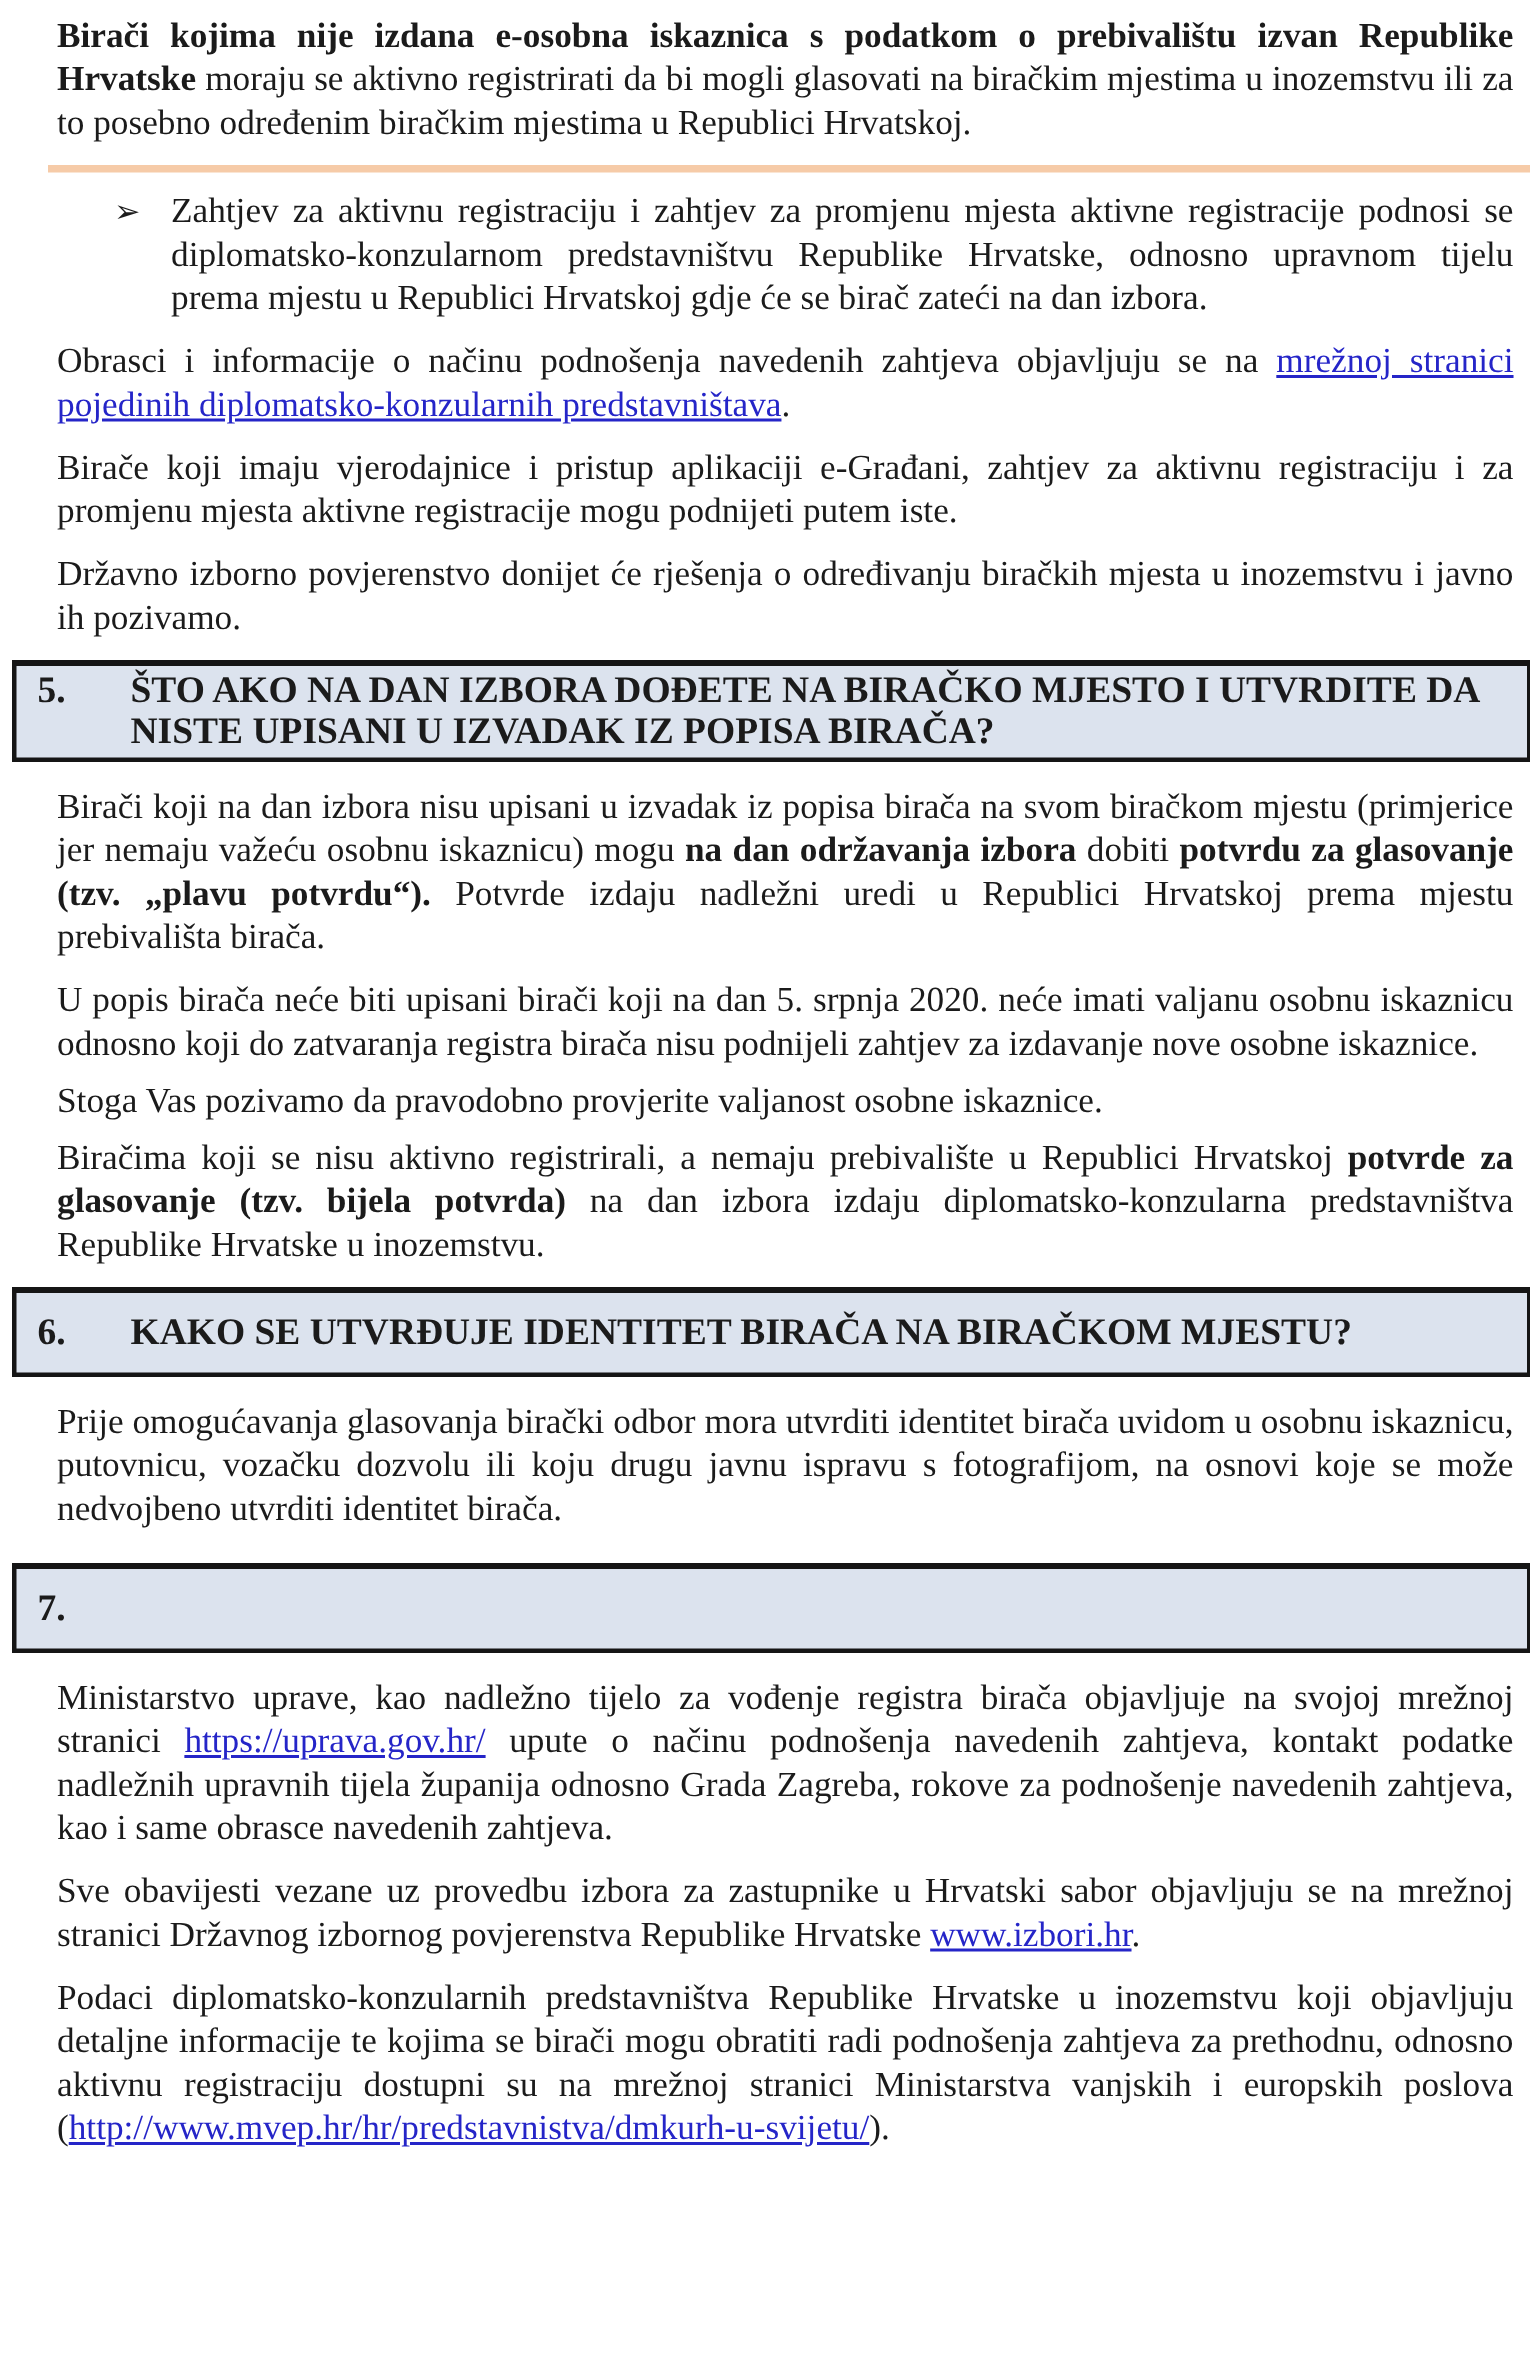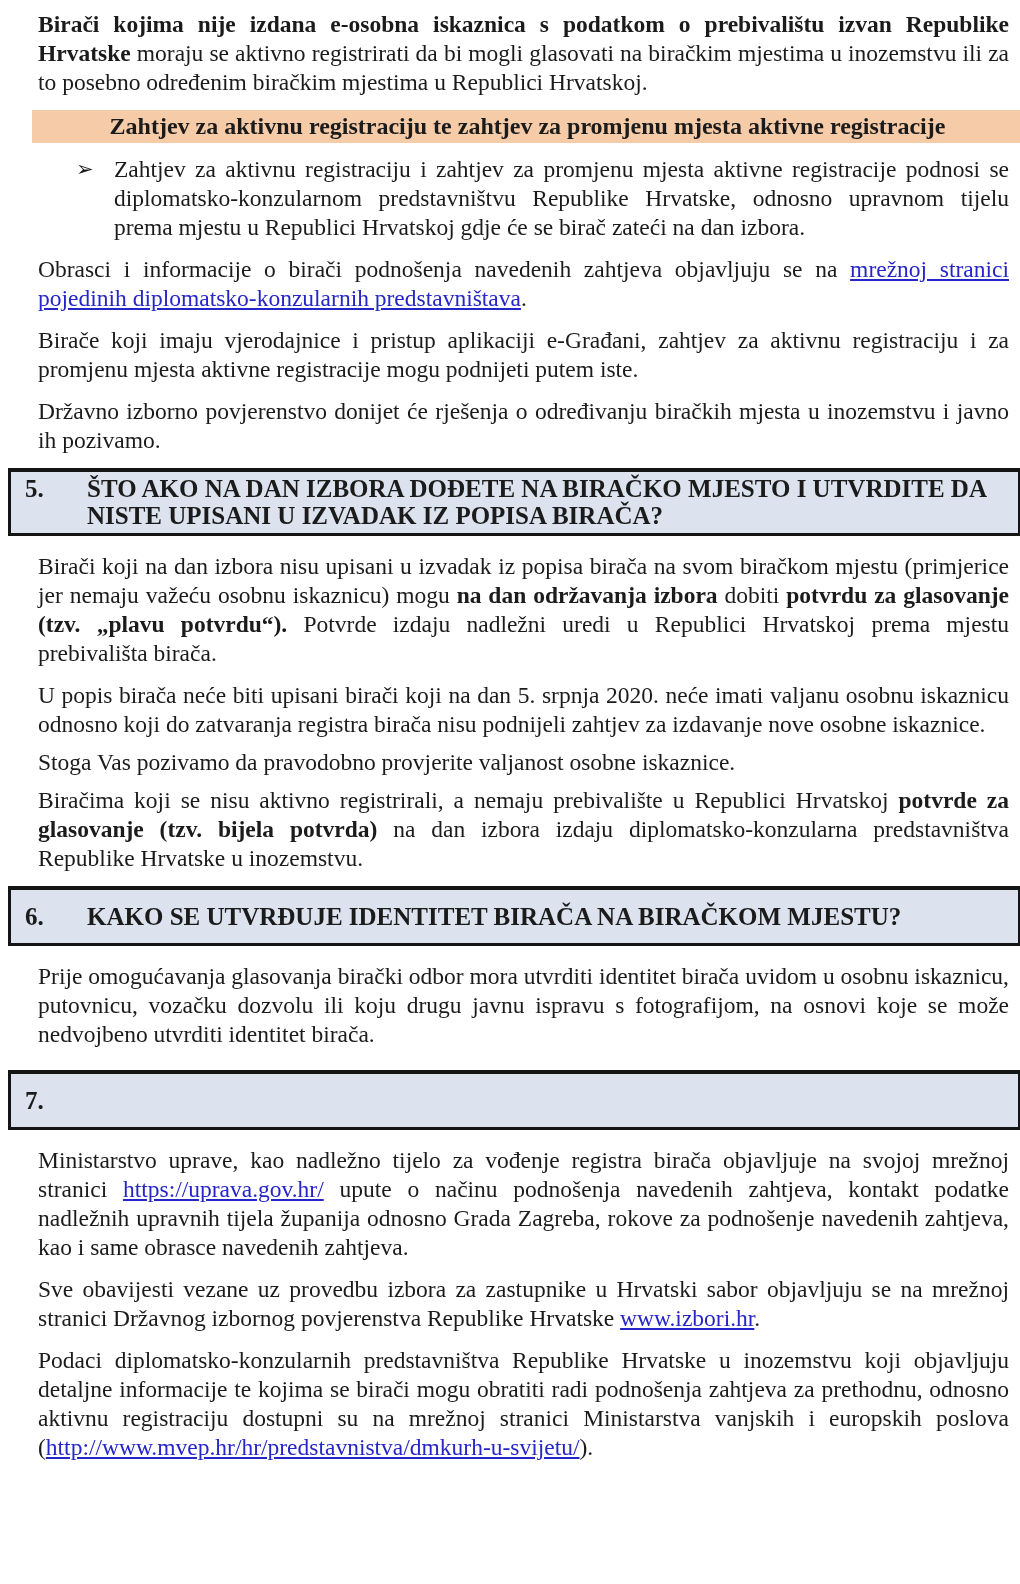--- a/index.html
+++ b/index.html
@@ -76,29 +76,28 @@
   }
 </style>
 </head>
 <body>
 
 <div class="page">
 
   <p class="para"><b class="run">Birači kojima nije izdana e-osobna iskaznica s podatkom o prebivalištu izvan Republike Hrvatske</b><span> moraju se aktivno registrirati da bi mogli glasovati na biračkim mjestima u inozemstvu ili za to posebno određenim biračkim mjestima u Republici Hrvatskoj.</span></p>
 
   <div class="deadline-box">
-    <div>Zahtjev za aktivnu registraciju te zahtjev za promjenu mjesta aktivne registracije</div>
   </div>
 
   <div class="bullet">
     <span class="bullet-marker">➢</span>
     <span class="bullet-text">Zahtjev za aktivnu registraciju i zahtjev za promjenu mjesta aktivne registracije podnosi se diplomatsko-konzularnom predstavništvu Republike Hrvatske, odnosno upravnom tijelu prema mjestu u Republici Hrvatskoj gdje će se birač zateći na dan izbora.</span>
   </div>
 
-  <p class="para"><span>Obrasci i informacije o birači podnošenja navedenih zahtjeva objavljuju se na </span><a class="doclink">mrežnoj stranici pojedinih diplomatsko-konzularnih predstavništava</a><span>.</span></p>
+  <p class="para"><span>Obrasci i informacije o načinu podnošenja navedenih zahtjeva objavljuju se na </span><a class="doclink">mrežnoj stranici pojedinih diplomatsko-konzularnih predstavništava</a><span>.</span></p>
 
   <p class="para">Birače koji imaju vjerodajnice i pristup aplikaciji e-Građani, zahtjev za aktivnu registraciju i za promjenu mjesta aktivne registracije mogu podnijeti putem iste.</p>
 
   <p class="para">Državno izborno povjerenstvo donijet će rješenja o određivanju biračkih mjesta u inozemstvu i javno ih pozivamo.</p>
 
   <div class="section-heading two-line">
     <span class="section-number">5.</span>
     <span class="section-title">ŠTO AKO NA DAN IZBORA DOĐETE NA BIRAČKO MJESTO I UTVRDITE DA NISTE UPISANI U IZVADAK IZ POPISA BIRAČA?</span>
   </div>
 

